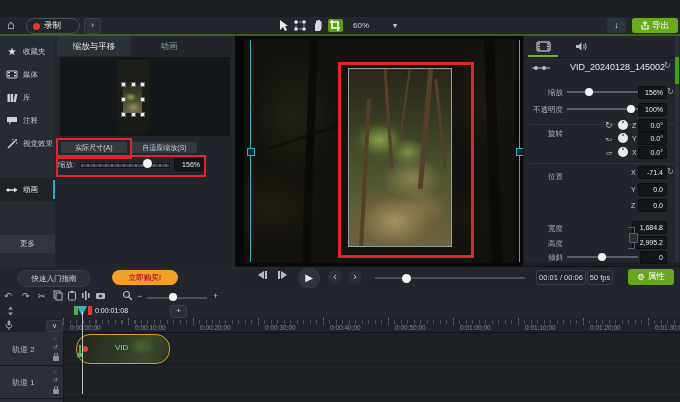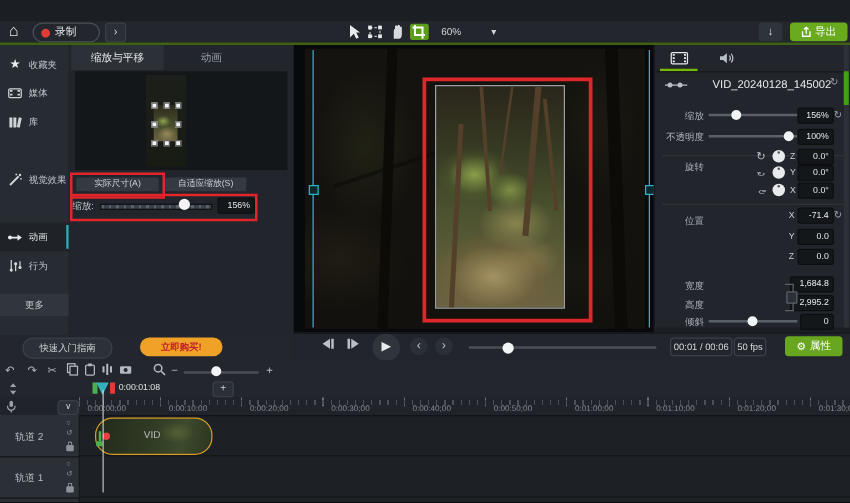--- a/index.html
+++ b/index.html
@@ -219,53 +219,48 @@
     <div class="side-item" style="top:50px">
       <span class="ico">
           <svg width="12" height="11" viewBox="0 0 12 11">
             <rect x="1.5" y="2" width="2.4" height="8" fill="#cfd3d8"></rect>
             <rect x="4.7" y="2" width="2.4" height="8" fill="#cfd3d8"></rect>
             <rect x="8.2" y="2" width="2.4" height="8" fill="#cfd3d8" transform="rotate(12 9.4 6)"></rect>
           </svg>
         </span>
       <span class="lbl txt">库</span>
     </div>
+    <div class="side-item" style="top:73px">
+      <span class="ico">
+          <svg width="12" height="11" viewBox="0 0 12 11">
+            <path d="M1 2 H11 V7 H5 L3 10 L3.5 7 H1 Z" fill="#cfd3d8"></path>
+          </svg>
+        </span>
+      <span class="lbl txt">注释</span>
+    </div>
     <div class="side-item" style="top:96px">
       <span class="ico">
           <svg width="12" height="11" viewBox="0 0 12 11">
             <line x1="2" y1="10" x2="9" y2="3" stroke="#cfd3d8" stroke-width="1.6"></line>
             <circle cx="10" cy="2" r="1" fill="#cfd3d8"></circle>
             <circle cx="7" cy="1.5" r="0.7" fill="#cfd3d8"></circle>
             <circle cx="10.8" cy="5" r="0.7" fill="#cfd3d8"></circle>
           </svg>
         </span>
       <span class="lbl txt">视觉效果</span>
     </div>
     <div class="side-item sel" style="top:142px">
       <span class="ico">
           <svg width="12" height="11" viewBox="0 0 12 11">
             <line x1="1" y1="6" x2="9" y2="6" stroke="#e8eaec" stroke-width="1.4"></line>
             <circle cx="2" cy="6" r="1.6" fill="#e8eaec"></circle>
             <path d="M8 3.5 L11.5 6 L8 8.5 Z" fill="#e8eaec"></path>
           </svg>
         </span>
       <span class="lbl txt" style="color:#e8eaec">动画</span>
-    </div>
-    <div class="side-item" style="top:165px">
-      <span class="ico">
-          <svg width="12" height="11" viewBox="0 0 12 11">
-            <line x1="3" y1="1" x2="3" y2="9" stroke="#cfd3d8"></line>
-            <line x1="6.5" y1="3" x2="6.5" y2="10" stroke="#cfd3d8"></line>
-            <line x1="10" y1="2" x2="10" y2="8" stroke="#cfd3d8"></line>
-            <circle cx="3" cy="9" r="1.3" fill="#cfd3d8"></circle>
-            <circle cx="6.5" cy="4" r="1.3" fill="#cfd3d8"></circle>
-            <circle cx="10" cy="7" r="1.3" fill="#cfd3d8"></circle>
-          </svg>
-        </span>
-      <span class="lbl txt">行为</span>
     </div>
     <div class="more-bar">更多</div>
   </div>
 
   <div class="panel">
     <div class="ptab active" style="left:2px;width:74px">缩放与平移</div>
     <div class="ptab inactive" style="left:77px;width:74px">动画</div>
 
     <div class="preview">
       <div class="pv-dim"></div>

